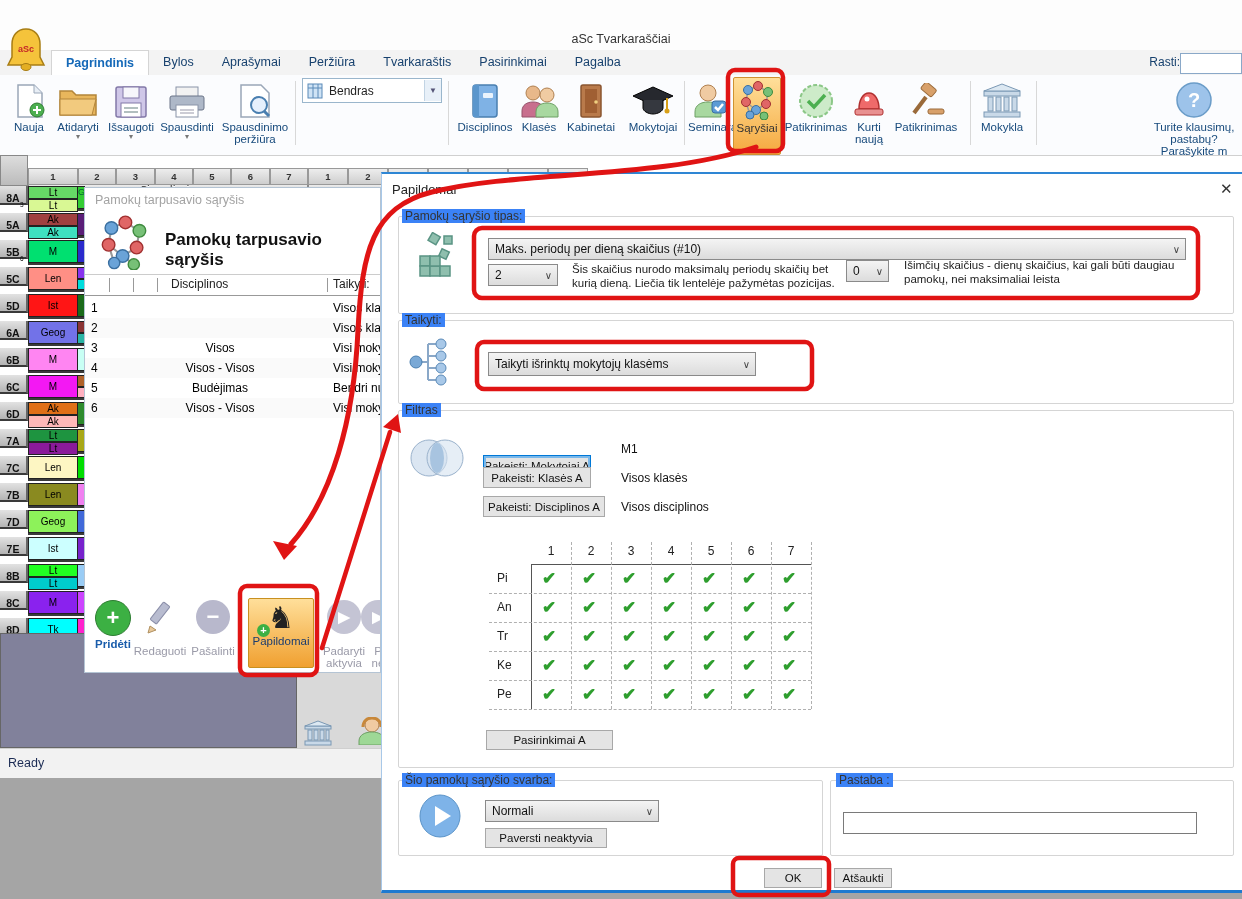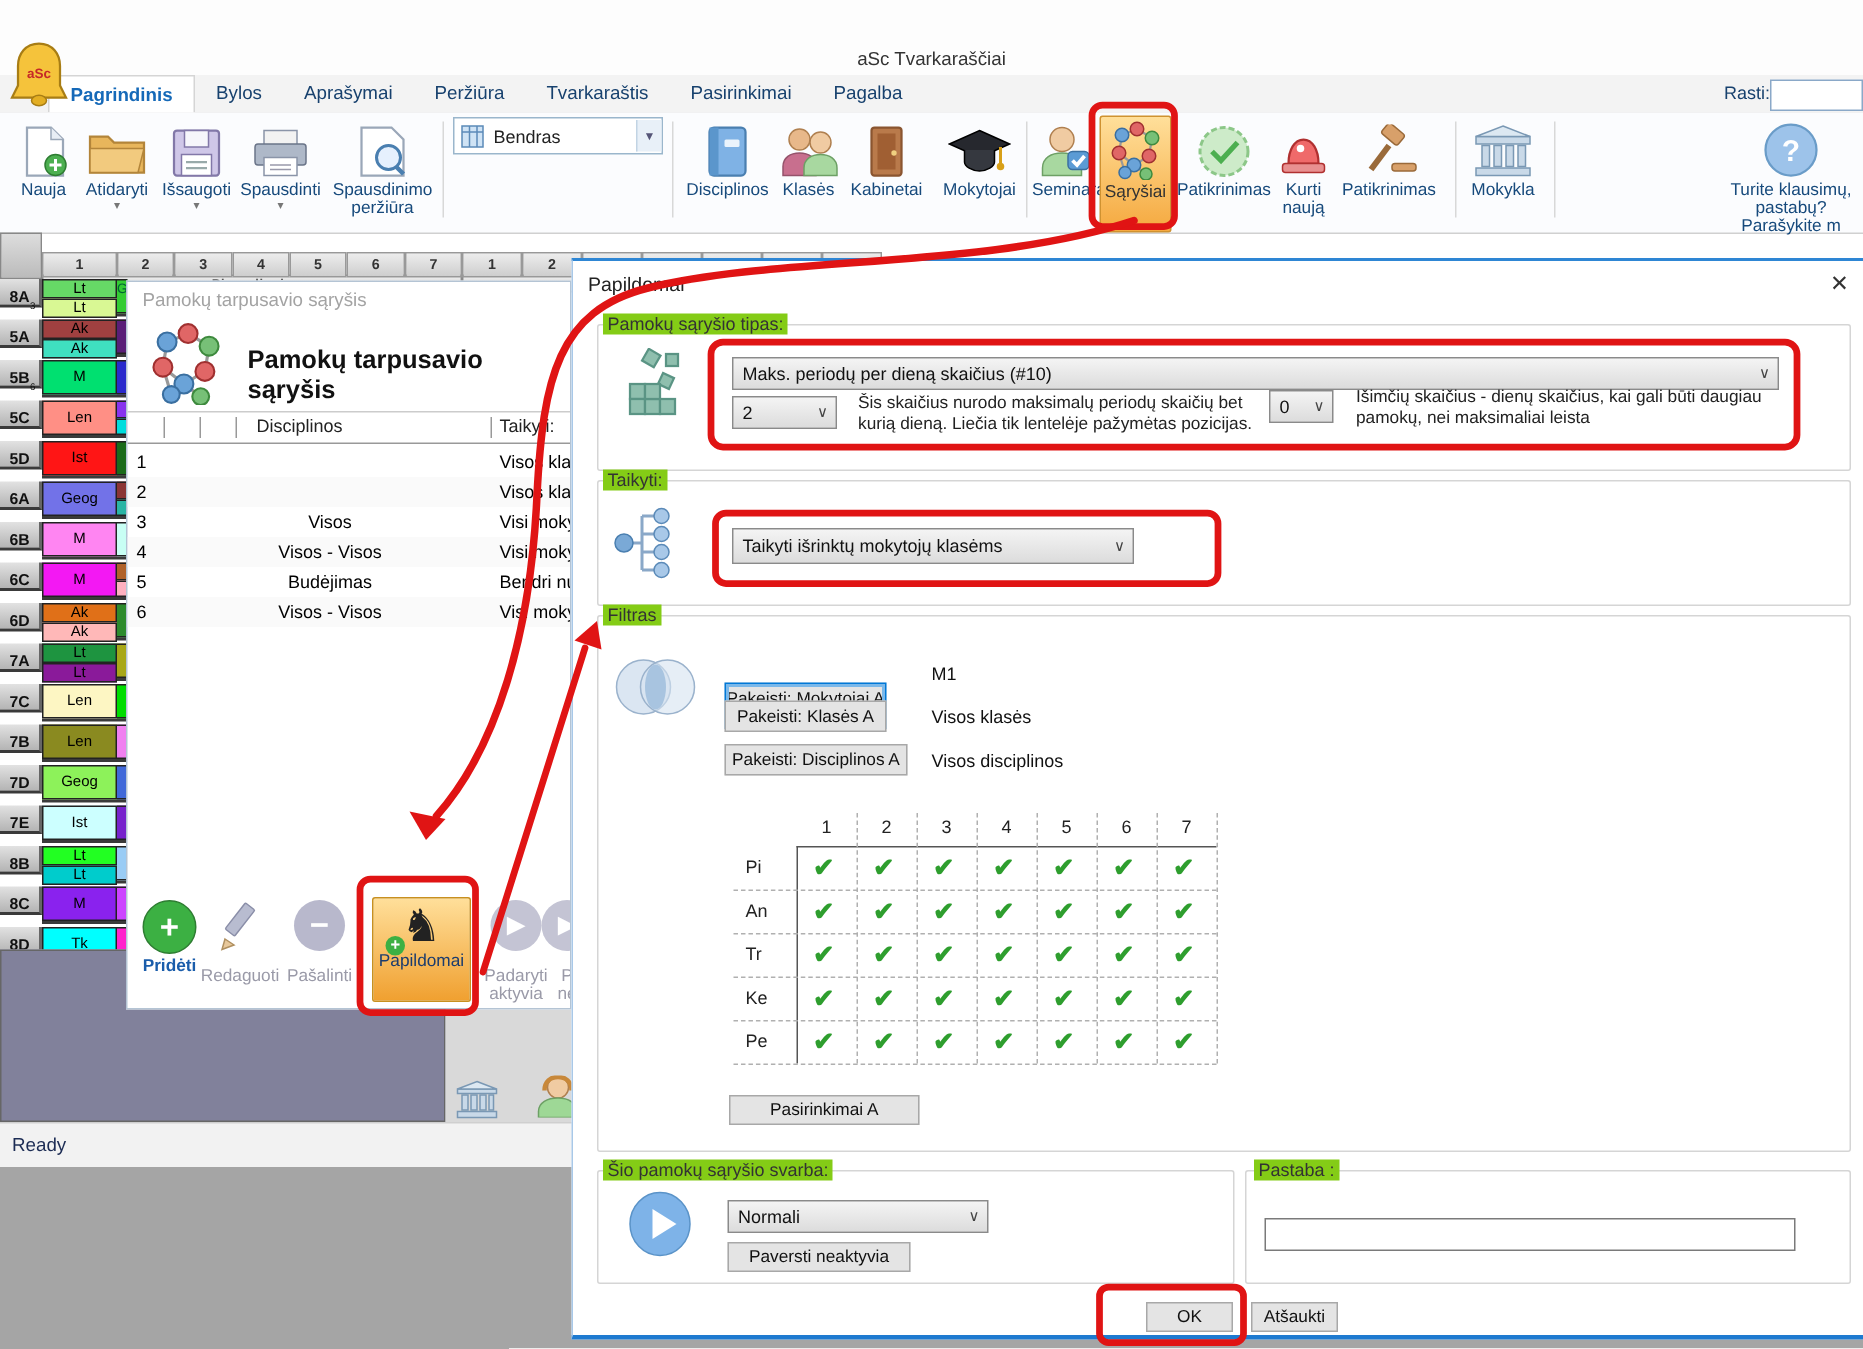--- a/index.html
+++ b/index.html
@@ -4,21 +4,21 @@
 <style>
   html,body{margin:0;padding:0;}
   body{font-family:"Liberation Sans",sans-serif;background:#e8e8e8;}
   #screen{position:relative;width:1242px;height:899px;background:#fff;overflow:hidden;}
   .abs{position:absolute;}
 
   
   .titlebar{position:absolute;left:0;top:0;width:1242px;height:50px;background:#fdfdfd;}
   .win-title{position:absolute;left:0;top:32px;width:1242px;text-align:center;font-size:12.5px;color:#333;}
   .tabrow{position:absolute;left:0;top:50px;width:1242px;height:25px;background:#f3f3f3;border-bottom:1px solid #dcdcdc;}
-  .tabs{position:absolute;left:32px;top:0;height:25px;display:flex;justify-content:space-between;}
+  .tabs{position:absolute;left:51px;top:0;height:25px;display:flex;justify-content:space-between;}
   .tab{padding:0 14px;line-height:25px;font-size:12.5px;color:#17416e;cursor:default;}
   .tab.active{background:#fff;border:1px solid #d5d5d5;border-bottom:none;color:#1569b8;font-weight:bold;}
   .find-label{position:absolute;right:62px;top:5px;font-size:12px;color:#17416e;text-align:center;}
   .find-input{position:absolute;right:0;top:3px;width:56px;height:17px;border:1px solid #8aa8c8;background:#fff;}
   .ribbon{position:absolute;left:0;top:75px;width:1242px;height:80px;background:#fbfcfe;border-bottom:1px solid #d0d0d0;}
   .rib-item{position:absolute;top:2px;height:76px;text-align:center;font-size:11.5px;color:#174a7c;}
   .rib-item .ric{height:42px;display:flex;align-items:flex-end;justify-content:center;}
   .rib-item .rlb{line-height:12px;margin-top:2px;white-space:pre-line;}
   .rib-item .arr{font-size:8px;color:#777;line-height:7px;}
   .rib-item.active{background:linear-gradient(#ffdf9a,#f5a93f);border:1px solid #cf9231;border-radius:2px;color:#333;}
@@ -67,21 +67,21 @@
   .ract.blue .lbl{color:#1a5dab;font-weight:bold;}
   .ract.gray .lbl{color:#9a9aa8;margin-top:11px;}
   .circle-ic{width:34px;height:34px;border-radius:50%;margin:0 auto;display:flex;align-items:center;justify-content:center;color:#fff;font-size:22px;font-weight:bold;line-height:34px;}
   .knight-btn{position:absolute;left:163px;top:6px;width:64px;height:68px;background:linear-gradient(#ffdf9a,#f0a030);border:1px solid #c8901f;border-radius:2px;text-align:center;color:#222;font-size:11.5px;}
 
   
   .adv-dialog{position:absolute;left:381px;top:172px;width:861px;height:721px;background:#fff;border-top:2px solid #2e86d4;border-left:1px solid #a8c8e8;border-bottom:3px solid #1e7ad0;box-sizing:border-box;}
   .adv-title{position:absolute;left:10px;top:8px;font-size:13px;color:#222;}
   .adv-close{position:absolute;left:838px;top:6px;font-size:15px;color:#333;}
   .grp{position:absolute;border:1px solid #d5d5d5;border-radius:2px;}
-  .grp-label{position:absolute;font-size:12px;color:#333;background:#84cc16;padding:0 3px;}
+  .grp-label{position:absolute;font-size:12px;color:#333;background:#3b82f6;padding:0 3px;}
   .dd{position:absolute;background:linear-gradient(#f4f4f4,#dcdcdc);border:1px solid #8a8a8a;box-sizing:border-box;font-size:12px;color:#111;line-height:20px;padding-left:6px;overflow:hidden;white-space:nowrap;}
   .dd .chev{position:absolute;right:5px;top:0;color:#444;font-size:10px;}
   .btn{position:absolute;background:#e4e4e4;border:1px solid #a8a8a8;box-sizing:border-box;font-size:11.5px;color:#111;text-align:center;}
   .btn.focused{border:1px solid #0078d7;outline:2px solid #7ab8ea;outline-offset:-3px;}
   .fval{position:absolute;font-size:12px;color:#111;white-space:nowrap;}
   .desc{position:absolute;font-size:11.5px;color:#222;line-height:14px;}
   .chk-col-h{position:absolute;font-size:12px;color:#222;text-align:center;width:20px;}
   .chk-row-h{position:absolute;font-size:12px;color:#222;}
   .chk{position:absolute;font-size:17px;font-weight:bold;color:#2e9e2e;}
   .gline{position:absolute;background:#555;}

